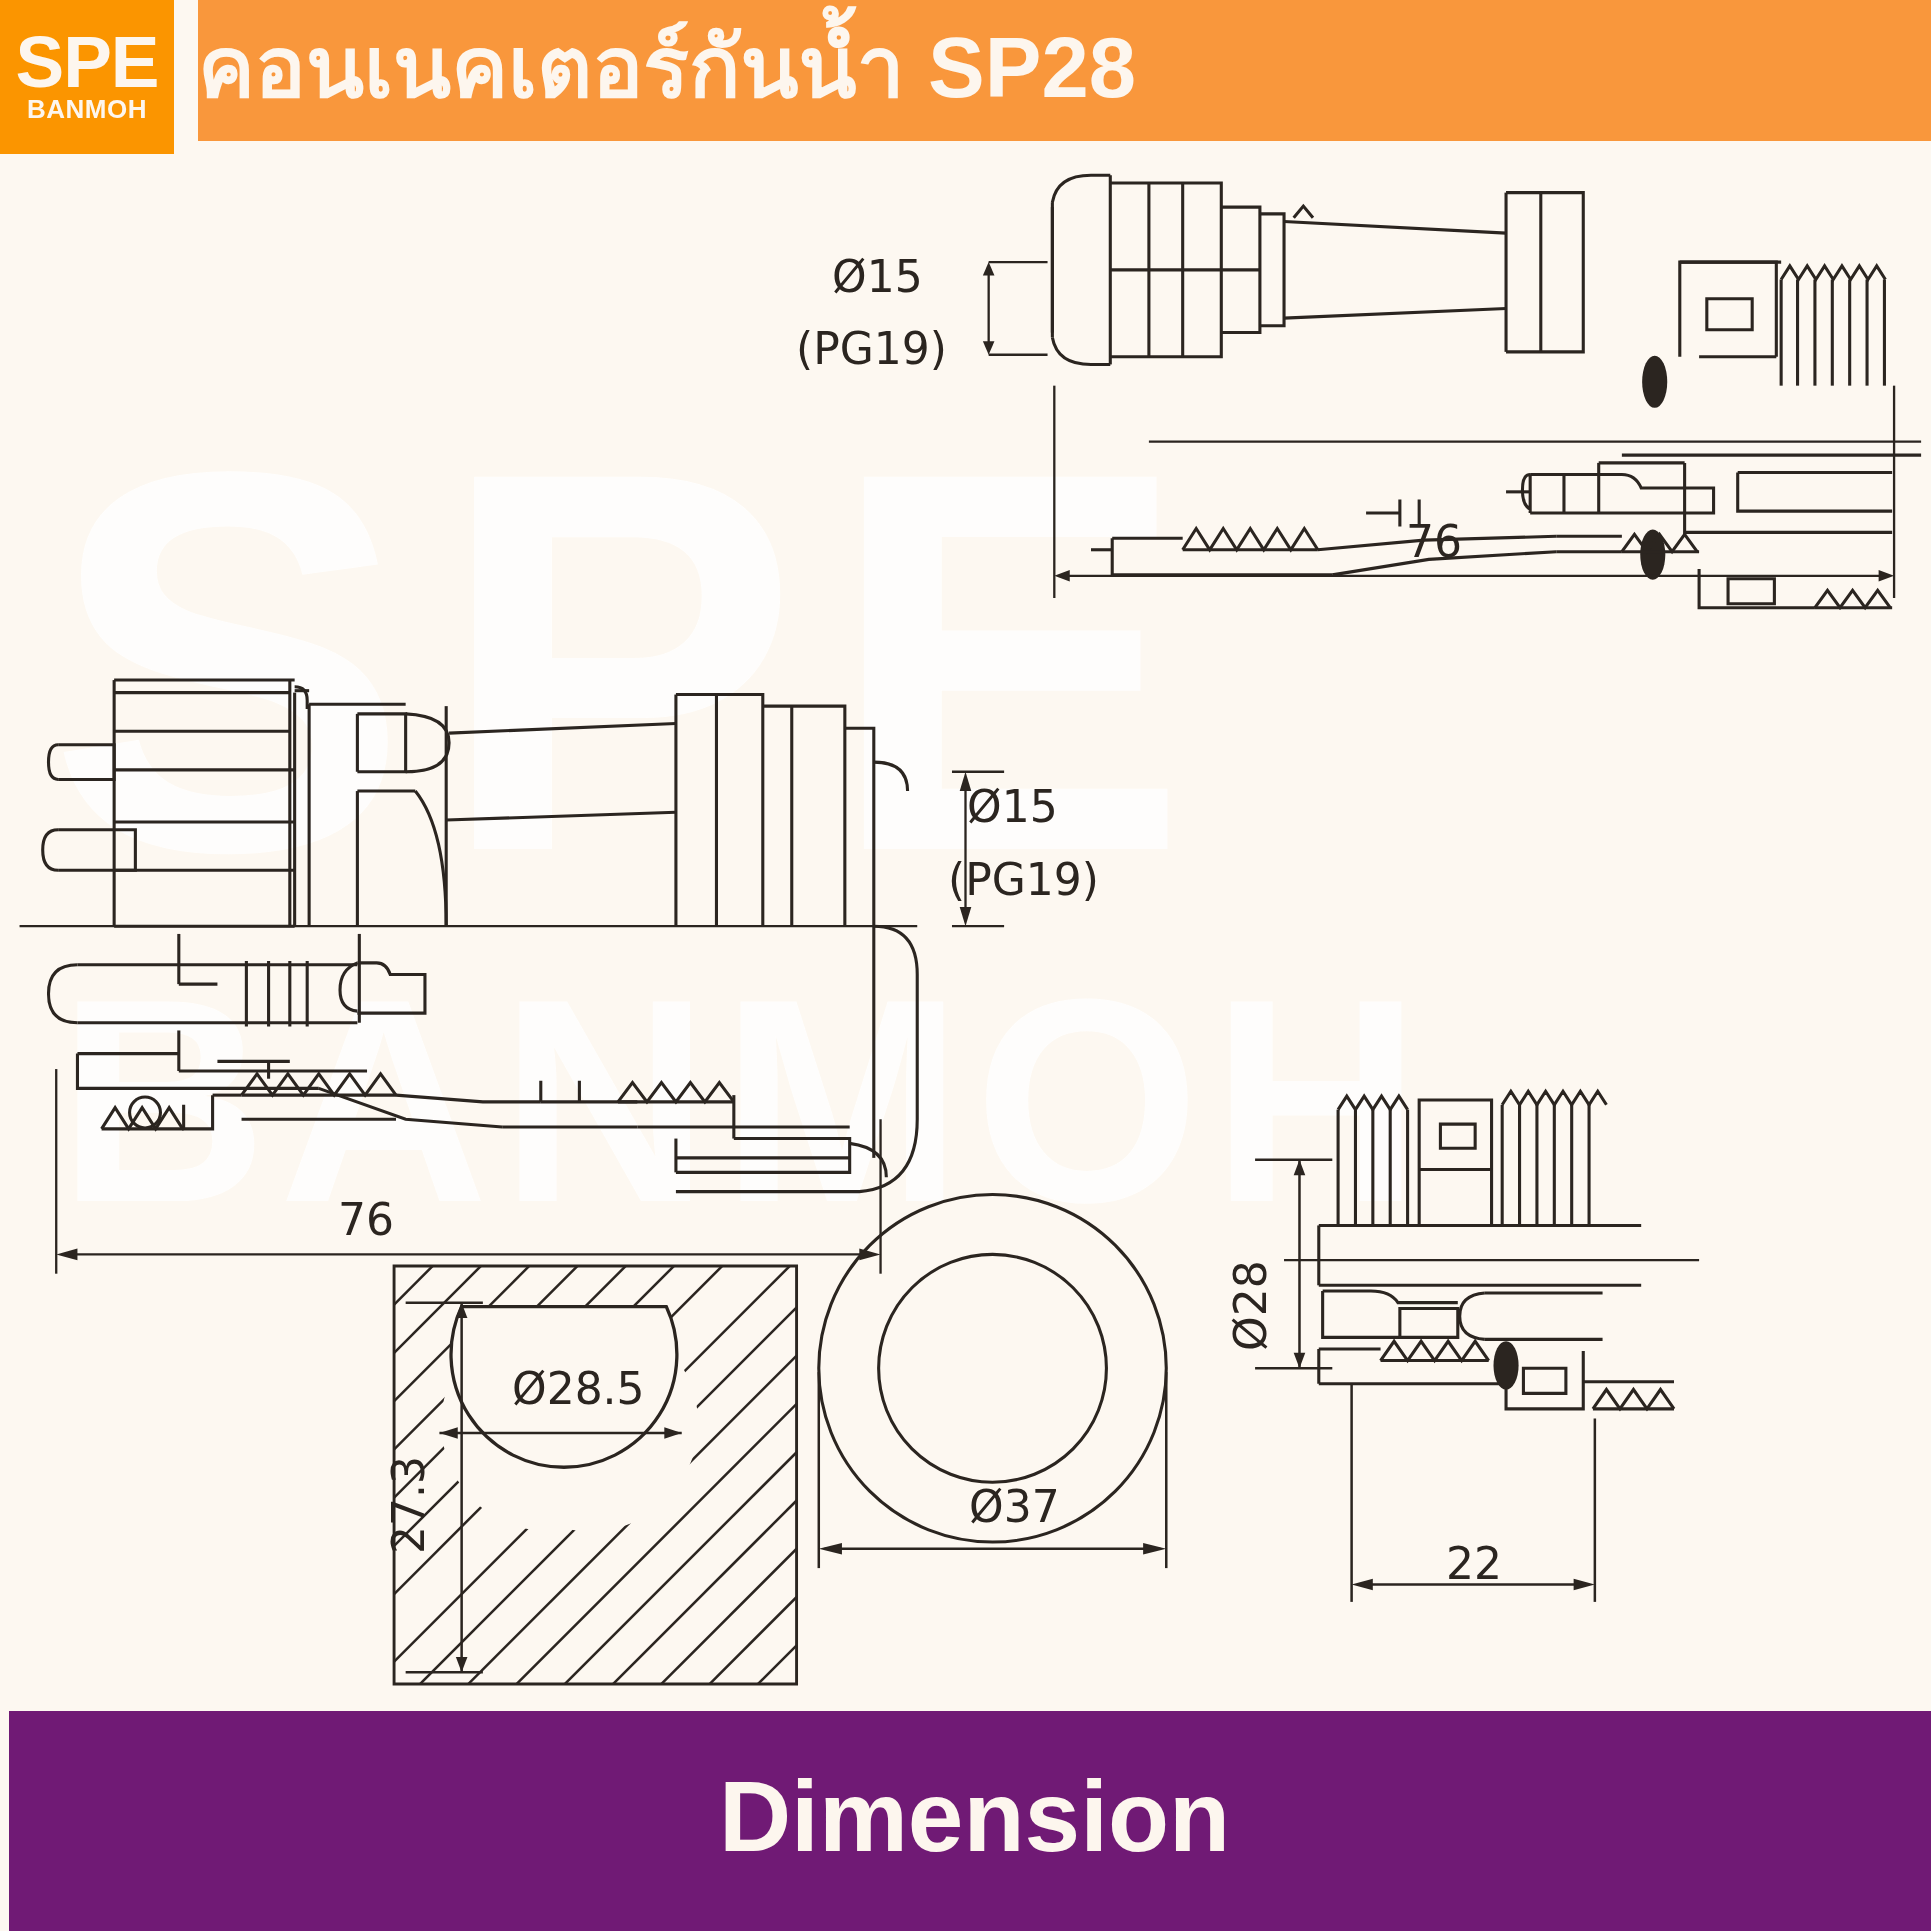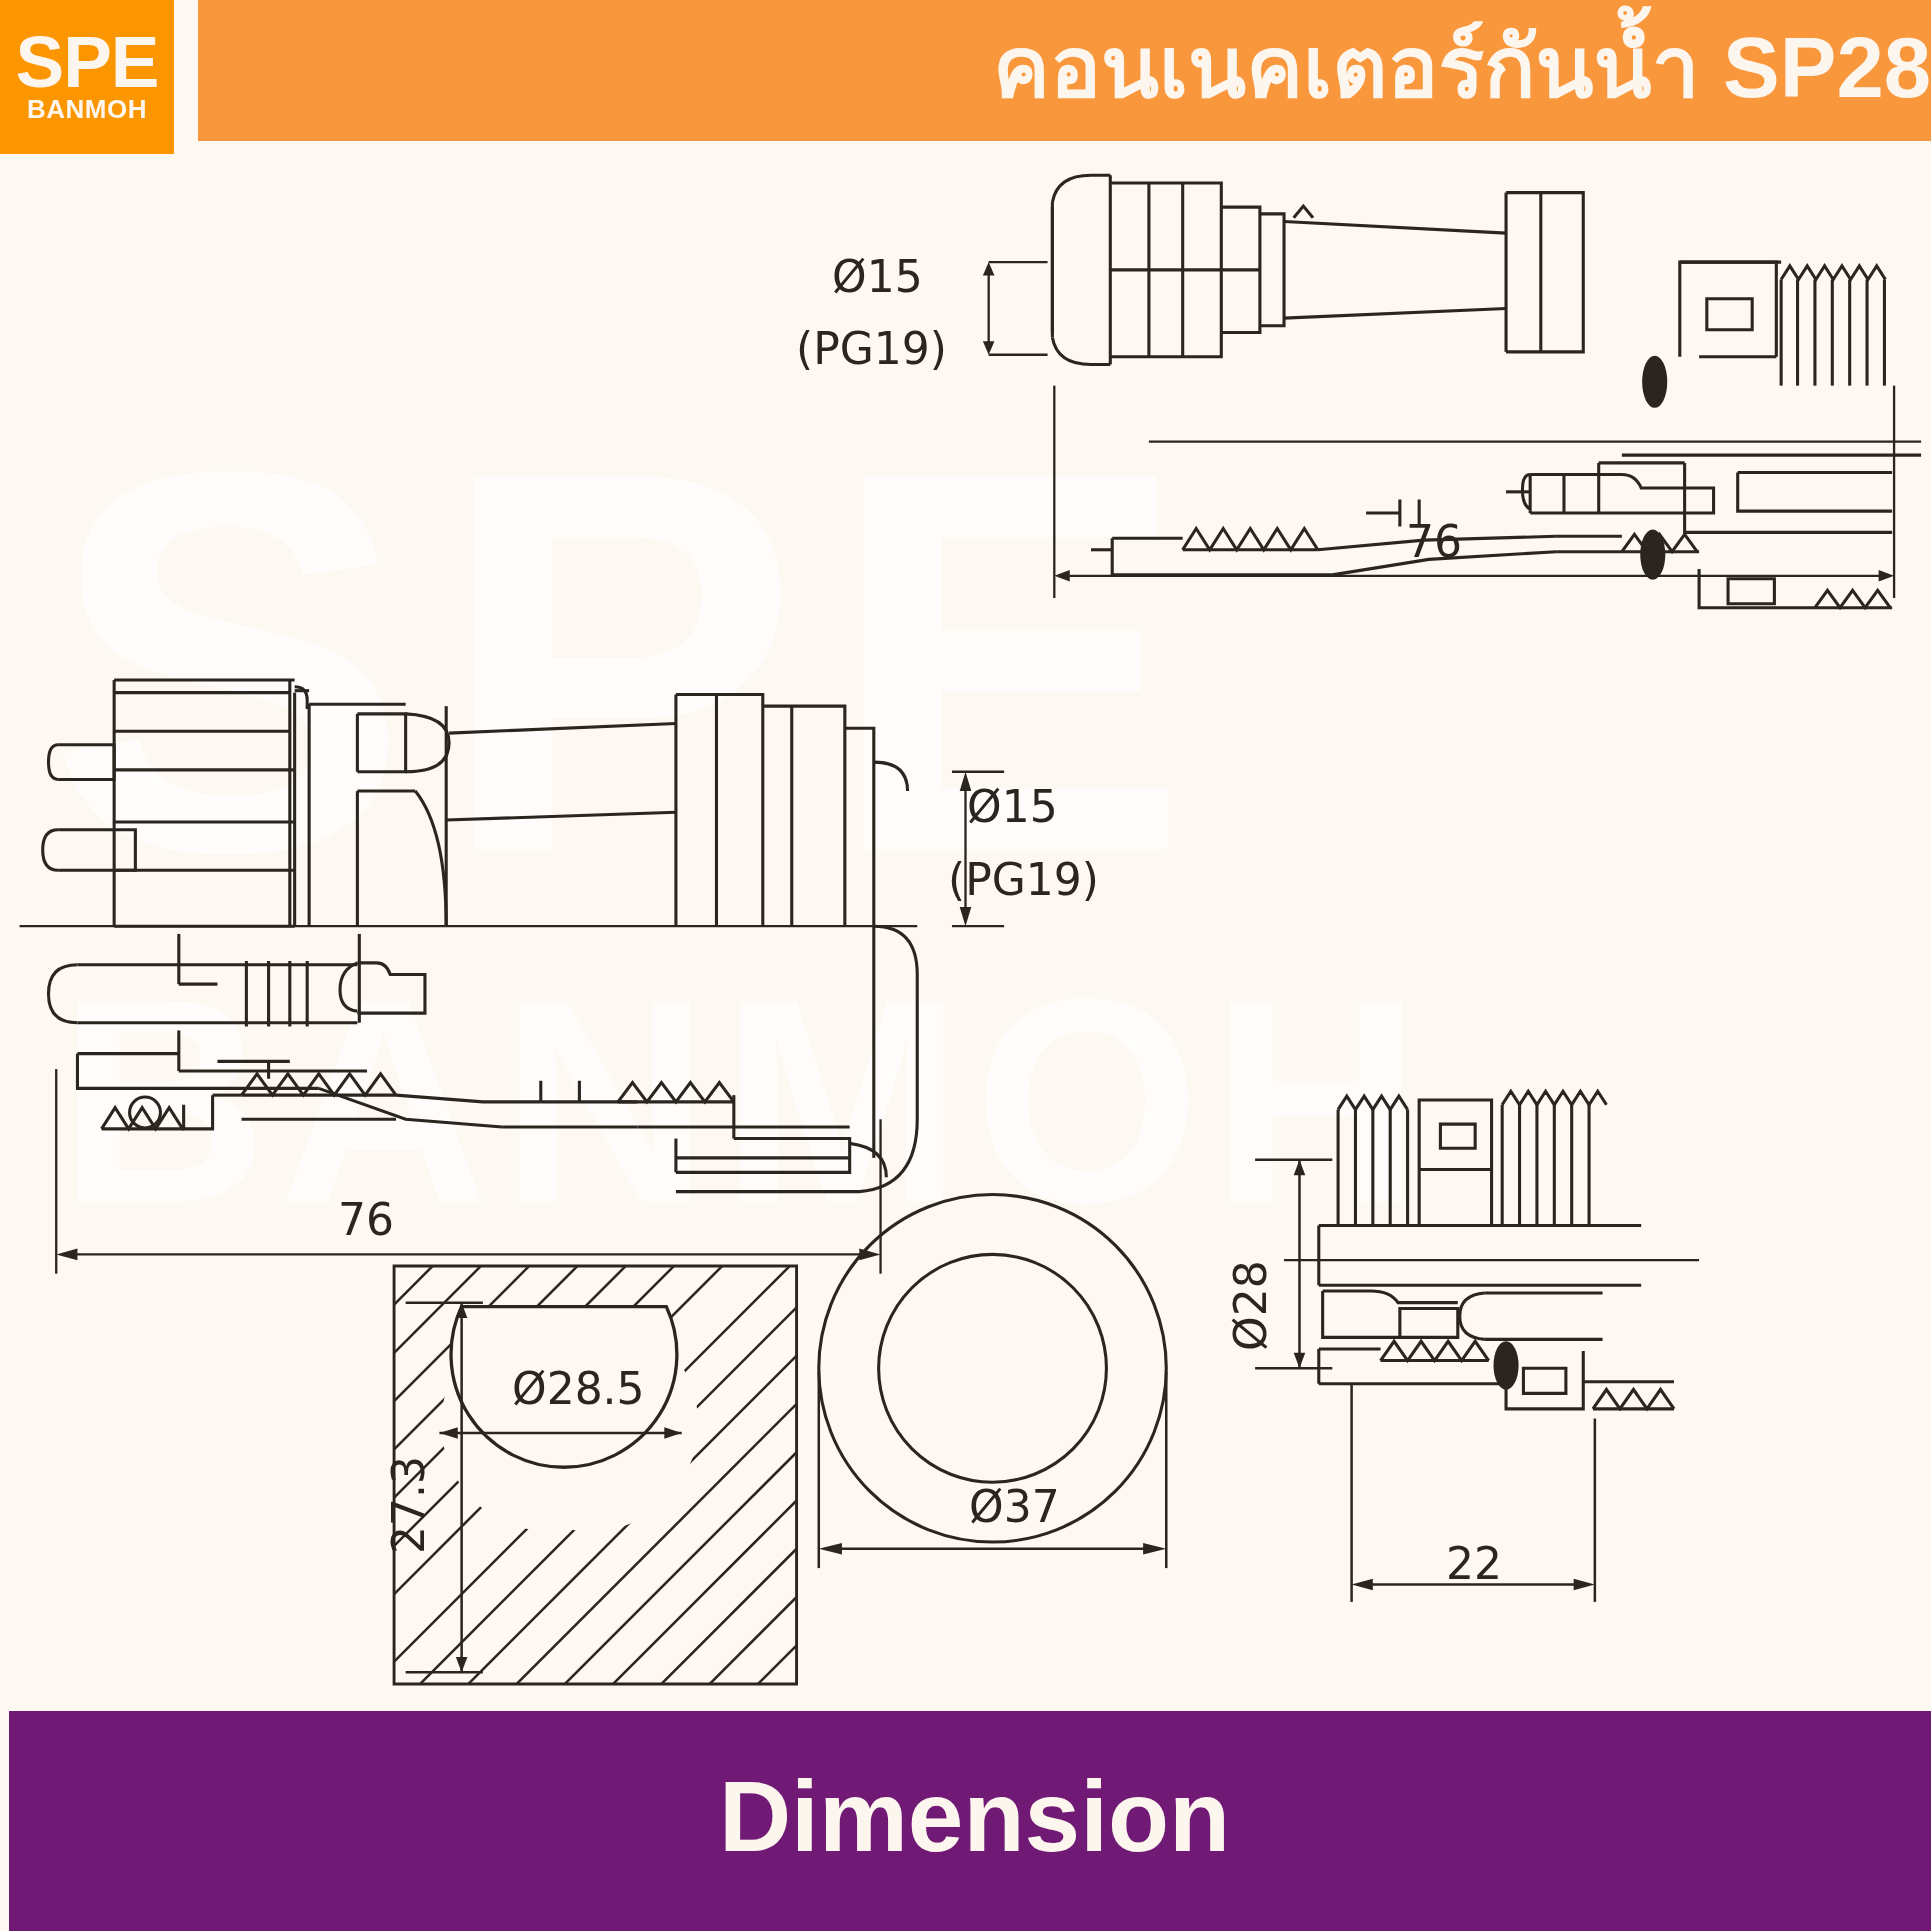--- a/index.html
+++ b/index.html
@@ -55,21 +55,21 @@
     margin-top: 1.9px;
   }
   .header-band {
     position: absolute;
     left: 198px; top: 0;
     width: 1733px;
     height: 141px;
     background: #f9973c;
     display: flex;
     align-items: center;
-    justify-content: flex-end;
+    justify-content: flex-start;
   }
   .header-title {
     color: #fdf6ee;
     font-size: 85px;
     font-weight: bold;
     white-space: nowrap;
     line-height: 1;
     padding-bottom: 5.8px;
   }
 

